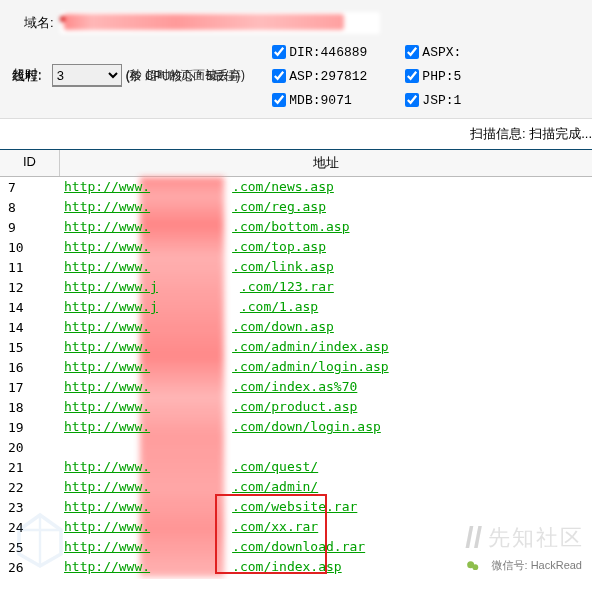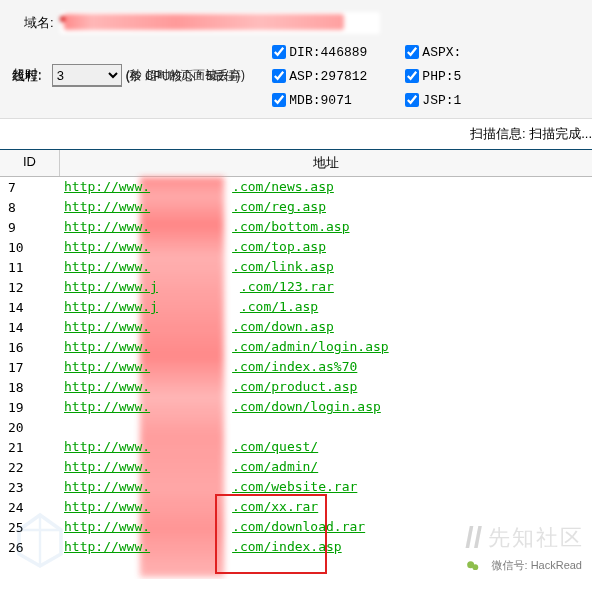--- a/index.html
+++ b/index.html
@@ -303,20 +303,24 @@
       </div>
       <div class="trow">
         <div class="td-id">14</div>
         <div class="td-url"><span class="url-seg">http://www.j</span><span class="url-gap" style="width: 82px;"></span><span class="url-seg">.com/1.asp</span></div>
       </div>
       <div class="trow">
         <div class="td-id">14</div>
         <div class="td-url"><span class="url-seg">http://www.</span><span class="url-gap" style="width: 82px;"></span><span class="url-seg">.com/down.asp</span></div>
       </div>
       <div class="trow">
+        <div class="td-id">15</div>
+        <div class="td-url"><span class="url-seg">http://www.</span><span class="url-gap" style="width: 82px;"></span><span class="url-seg">.com/admin/index.asp</span></div>
+      </div>
+      <div class="trow">
         <div class="td-id">16</div>
         <div class="td-url"><span class="url-seg">http://www.</span><span class="url-gap" style="width: 82px;"></span><span class="url-seg">.com/admin/login.asp</span></div>
       </div>
       <div class="trow">
         <div class="td-id">17</div>
         <div class="td-url"><span class="url-seg">http://www.</span><span class="url-gap" style="width: 82px;"></span><span class="url-seg">.com/index.as%70</span></div>
       </div>
       <div class="trow">
         <div class="td-id">18</div>
         <div class="td-url"><span class="url-seg">http://www.</span><span class="url-gap" style="width: 82px;"></span><span class="url-seg">.com/product.asp</span></div>

